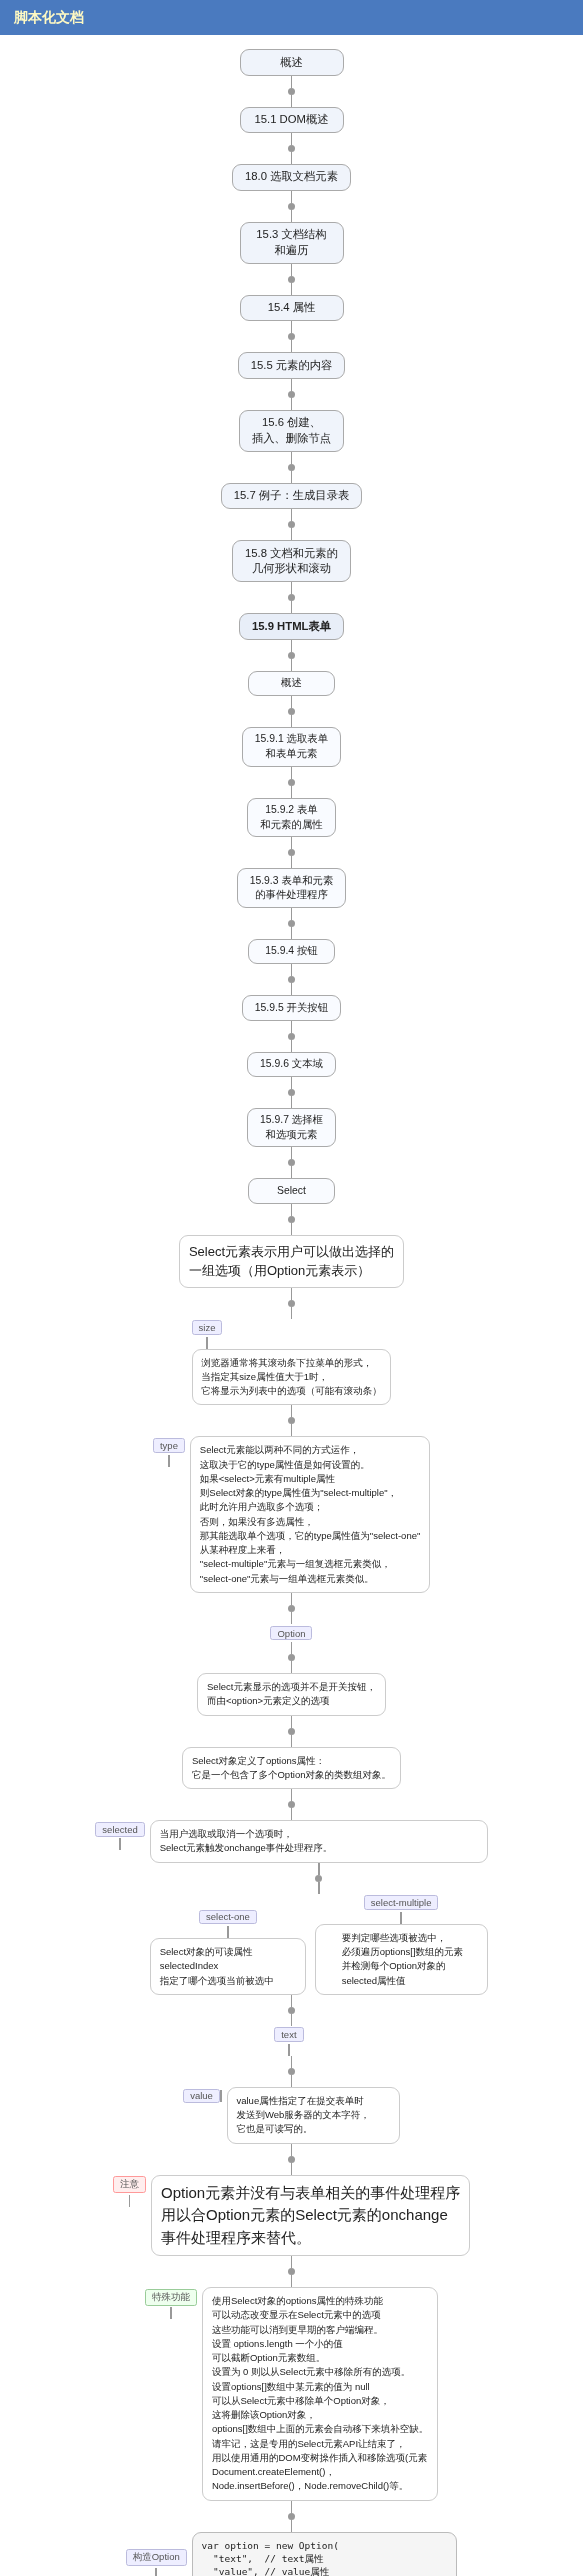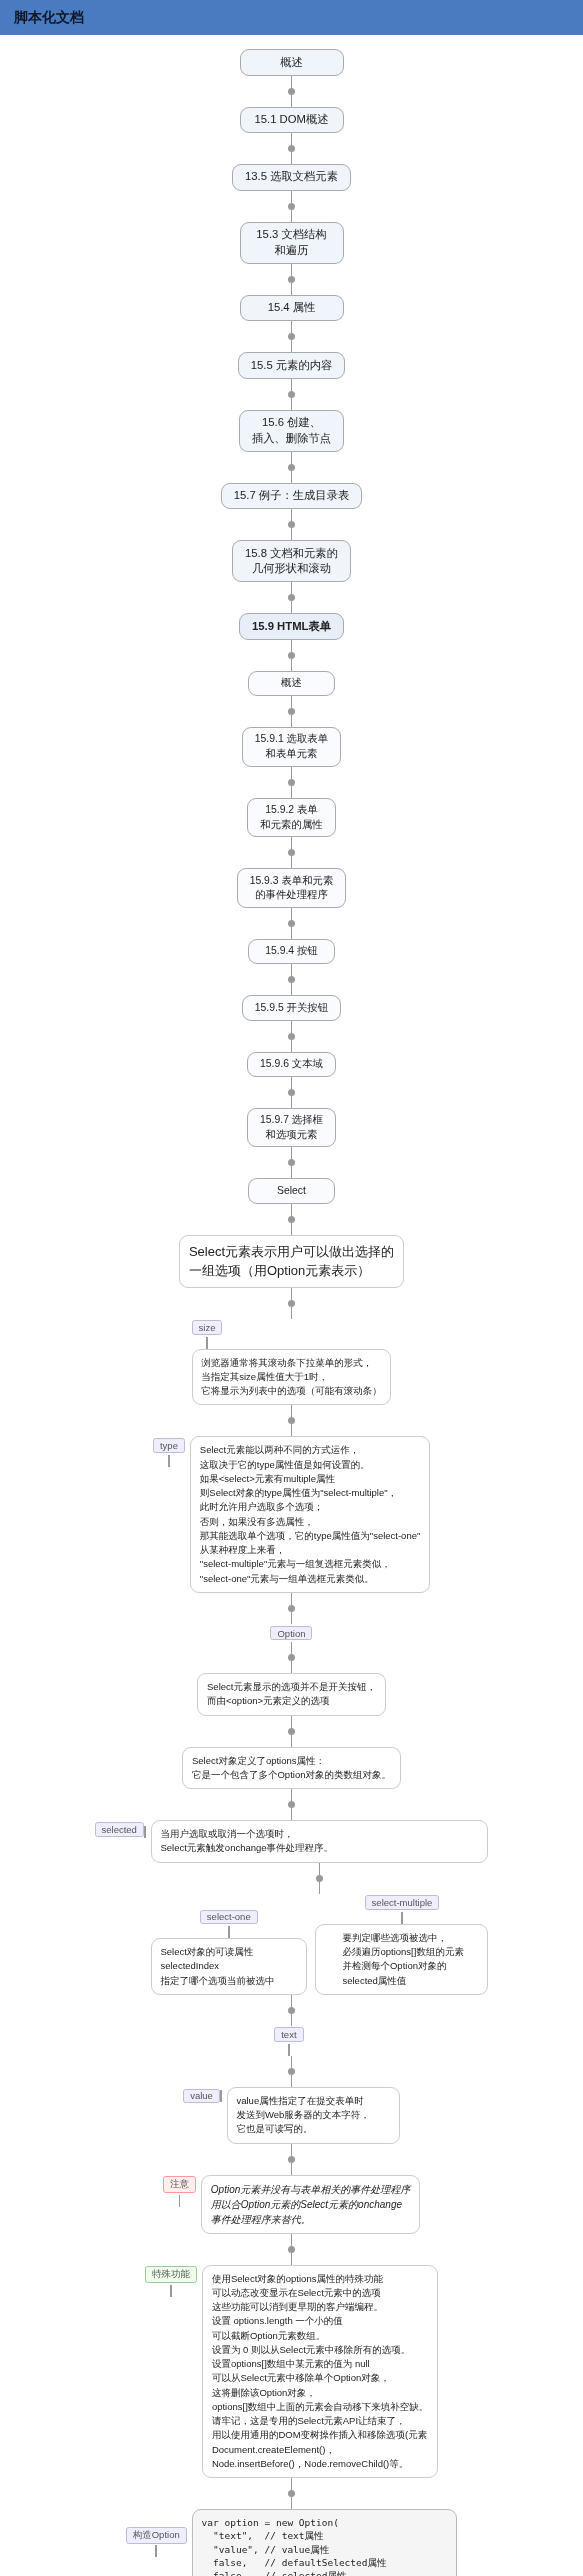--- a/index.html
+++ b/index.html
@@ -5,21 +5,21 @@
     * { box-sizing: border-box; margin: 0; padding: 0; }
     body {
       font-family: Arial, sans-serif;
       background: #fff;
       width: 583px;
       font-size: 11.3px;
       color: #222;
     }
     .header {
       background: #4a7abf;
-      color: #0f172a;
+      color: #fef9c3;
       padding: 8.7px 14px;
       font-size: 14px;
       font-weight: bold;
       margin-bottom: 7px;
     }
     .tree-container {
       padding: 7px 14px;
     }
     .tree-node {
       display: flex;
@@ -109,21 +109,21 @@
     <div class="node-box section">概述</div>
     <div class="connector-v"></div>
     <div class="connector-dot"></div>
 
     <div class="connector-v"></div>
     <div class="node-box section">15.1 DOM概述</div>
     <div class="connector-v"></div>
     <div class="connector-dot"></div>
 
     <div class="connector-v"></div>
-    <div class="node-box section">13.5 选取文档元素</div>
+    <div class="node-box section">18.0 选取文档元素</div>
     <div class="connector-v"></div>
     <div class="connector-dot"></div>
 
     <div class="connector-v"></div>
     <div class="node-box section" style="white-space:pre-line;">15.3 文档结构
 和遍历</div>
     <div class="connector-v"></div>
     <div class="connector-dot"></div>
 
     <div class="connector-v"></div>
@@ -243,21 +243,21 @@
         <div class="connector-v"></div>
         <div class="connector-dot"></div>
         <div class="connector-v"></div>
 
         <div class="node-box content-box" style="font-size:9.5px;">Select对象定义了options属性：<br>它是一个包含了多个Option对象的类数组对象。</div>
         <div class="connector-v"></div>
         <div class="connector-dot"></div>
         <div class="connector-v"></div>
 
         <div style="display:flex;flex-direction:row;align-items:flex-start;">
-          <div style="display:flex;flex-direction:row;align-items:flex-end;margin-right:5.2px;">
+          <div style="display:flex;flex-direction:column;align-items:flex-end;margin-right:5.2px;">
             <div class="label-tag">selected</div>
             <div class="connector-v"></div>
           </div>
           <div style="display:flex;flex-direction:column;">
             <div class="node-box content-box" style="font-size:9.5px;">当用户选取或取消一个选项时，<br>Select元素触发onchange事件处理程序。</div>
             <div class="connector-v"></div>
             <div class="connector-dot"></div>
             <div class="connector-v"></div>
 
             <div style="display:flex;flex-direction:row;align-items:flex-end;gap:8.7px;">
@@ -300,21 +300,21 @@
 
         <div class="connector-v"></div>
         <div class="connector-dot"></div>
         <div class="connector-v"></div>
 
         <div style="display:flex;flex-direction:row;align-items:flex-start;">
           <div style="display:flex;flex-direction:column;align-items:center;margin-right:5.2px;">
             <div class="label-tag red">注意</div>
             <div class="connector-v"></div>
           </div>
-          <div class="node-box content-box" style="font-size:10px;font-style:italic;">Option元素并没有与表单相关的事件处理程序<br>用以合Option元素的Select元素的onchange<br>事件处理程序来替代。</div>
+          <div class="node-box content-box" style="font-size:15px;">Option元素并没有与表单相关的事件处理程序<br>用以合Option元素的Select元素的onchange<br>事件处理程序来替代。</div>
         </div>
 
         <div class="connector-v"></div>
         <div class="connector-dot"></div>
         <div class="connector-v"></div>
 
         <div style="display:flex;flex-direction:row;align-items:flex-start;">
           <div style="display:flex;flex-direction:column;align-items:flex-end;margin-right:5.2px;">
             <div class="label-tag green">特殊功能</div>
             <div class="connector-v"></div>

